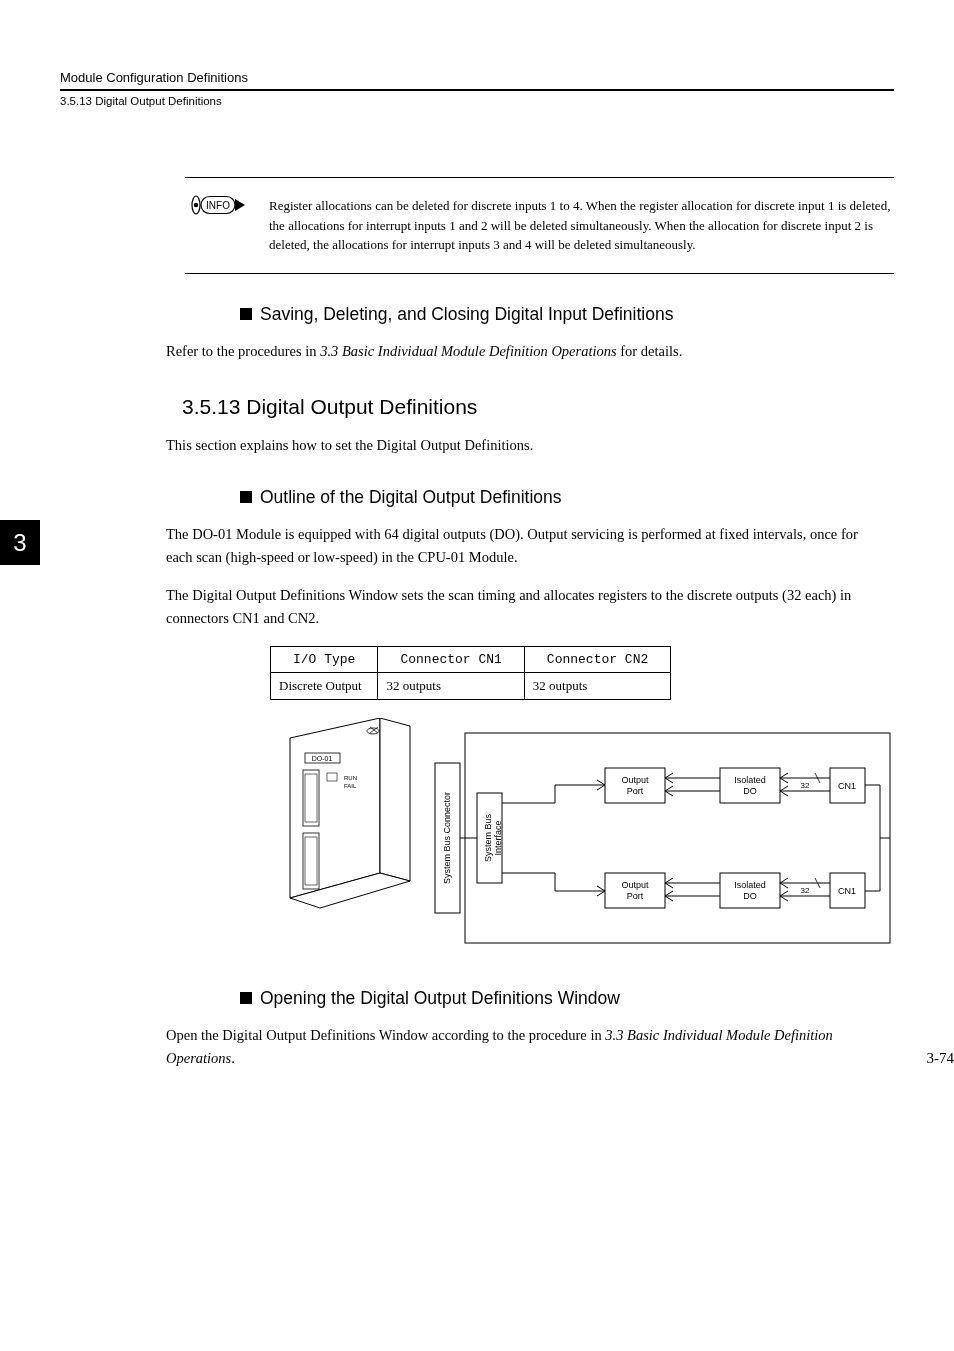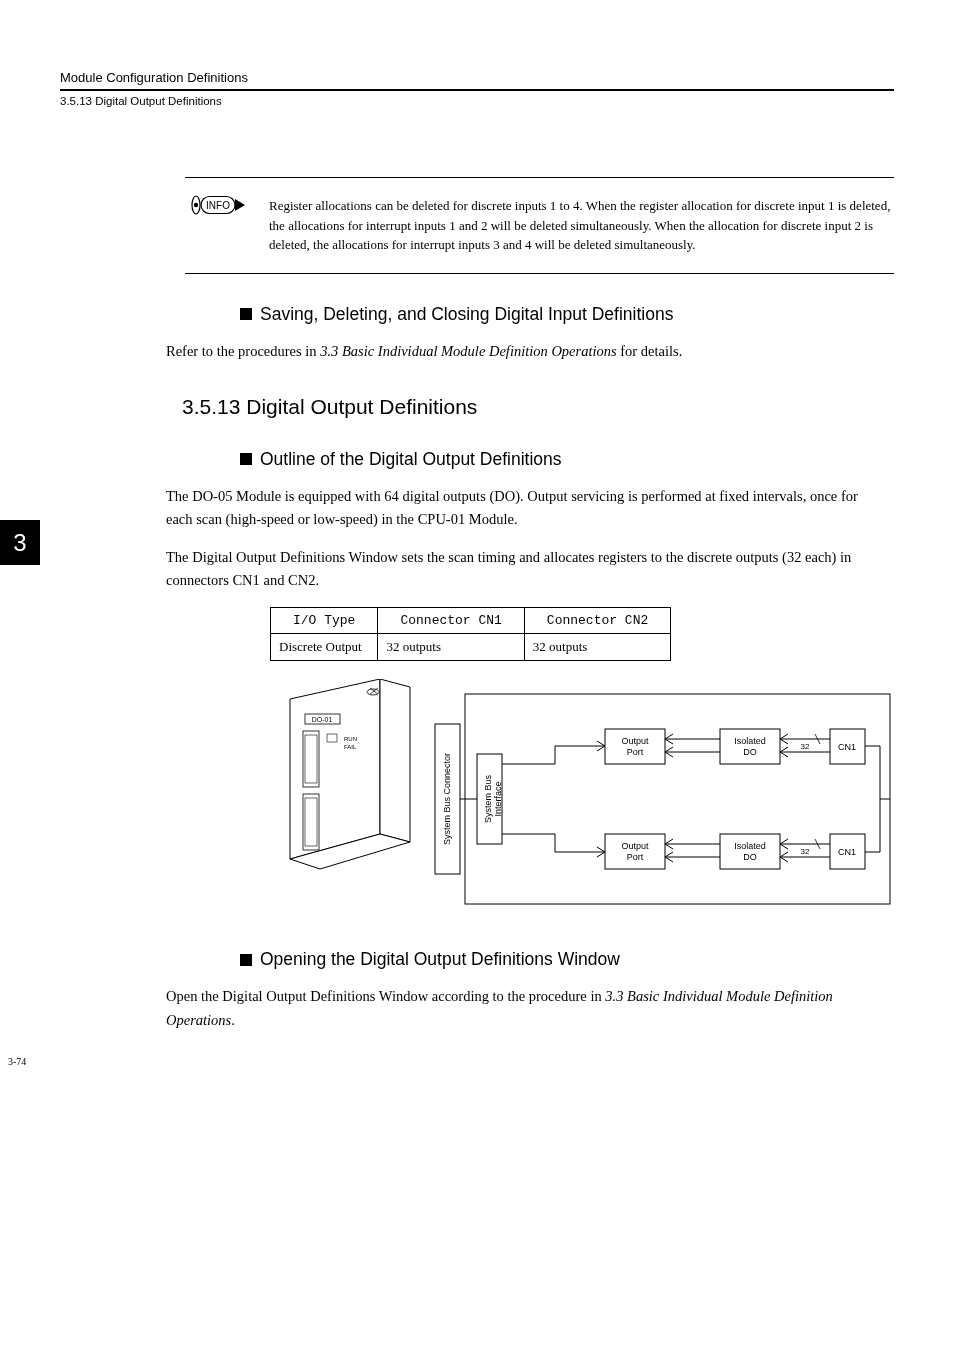--- a/index.html
+++ b/index.html
@@ -114,22 +114,22 @@
   font-size: 13px;
   font-family: Liberation Mono, monospace;
   font-weight: normal;
 }
 table.io td { font-family: "Times New Roman", serif; }
 .diag {
   margin-left: 210px;
   margin-top: 18px;
 }
 .pg-num {
-  text-align: left;
-  font-size: 10px;
+  text-align: right;
+  font-size: 15px;
   position: absolute;
   bottom: 55px;
   left: 8px;
   right: 0;
 }
 </style>
 </head>
 <body>
 
 <div class="page">
@@ -160,26 +160,27 @@
 
     <div class="sec-h">
       <span class="sq"></span>
       <span>Saving, Deleting, and Closing Digital Input Definitions</span>
     </div>
     <p class="body-p">
       <span>Refer to the procedures in </span><span class="ital">3.3 Basic Individual Module Definition Operations</span><span> for details.</span>
     </p>
 
     <div class="h2">3.5.13  Digital Output Definitions</div>
+    <p class="body-p">This section explains how to set the Digital Output Definitions.</p>
 
     <div class="sec-h">
       <span class="sq"></span>
       <span>Outline of the Digital Output Definitions</span>
     </div>
-    <p class="body-p">The DO-05 Module is equipped with 64 digital outputs (DO). Output servicing is performed at fixed intervals, once for each scan (high-speed or low-speed) in the CPU-01 Module.</p>
+    <p class="body-p">The DO-01 Module is equipped with 64 digital outputs (DO). Output servicing is performed at fixed intervals, once for each scan (high-speed or low-speed) in the CPU-01 Module.</p>
     <p class="body-p">The Digital Output Definitions Window sets the scan timing and allocates registers to the discrete outputs (32 each) in connectors CN1 and CN2.</p>
 
     <table class="io">
       <tbody>
           <tr>
         <th>I/O Type</th>
         <th>Connector CN1</th>
         <th>Connector CN2</th>
       </tr>
       <tr>

